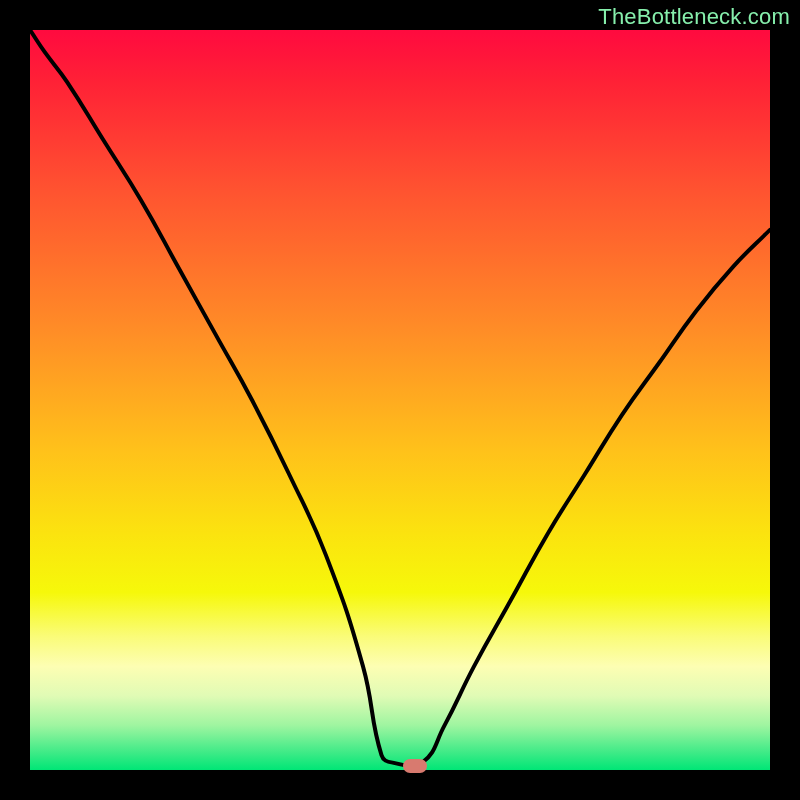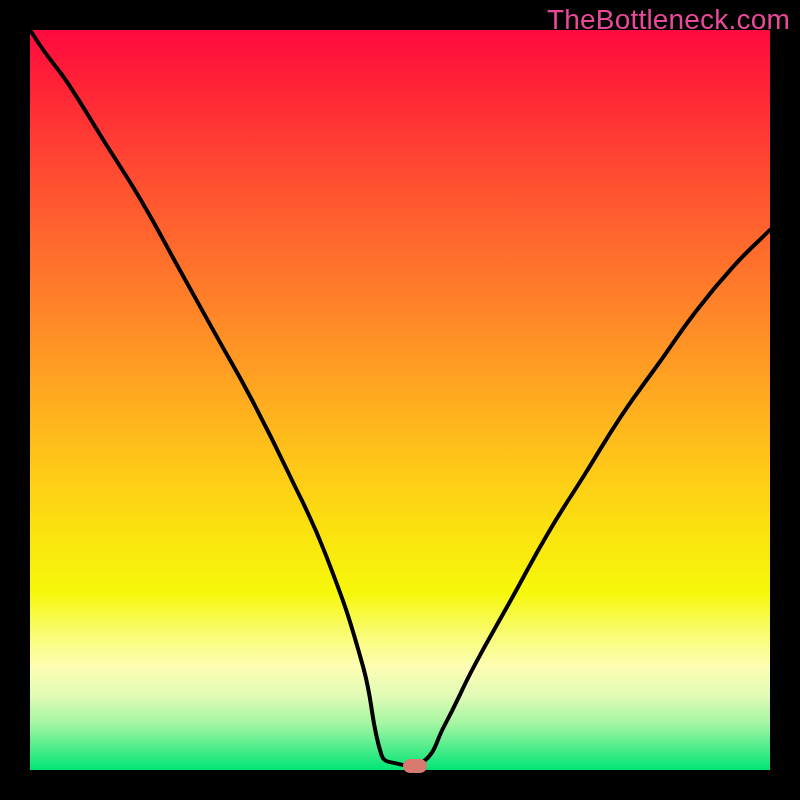--- a/index.html
+++ b/index.html
@@ -37,22 +37,22 @@
       #e0fbb5 90%,
       #9ef5a0 94%,
       #4fec8b 97%,
       #00e676 100%);
   }
   .watermark {
     position: absolute;
     top: 4px;
     right: 10px;
     font-family: Arial, Helvetica, sans-serif;
-    font-size: 28px;
-    color: #ec4899;
+    font-size: 22px;
+    color: #86efac;
     letter-spacing: 0.2px;
     font-weight: 500;
   }
   svg.curve {
     position: absolute;
     left: 0;
     top: 0;
     width: 740px;
     height: 740px;
   }

